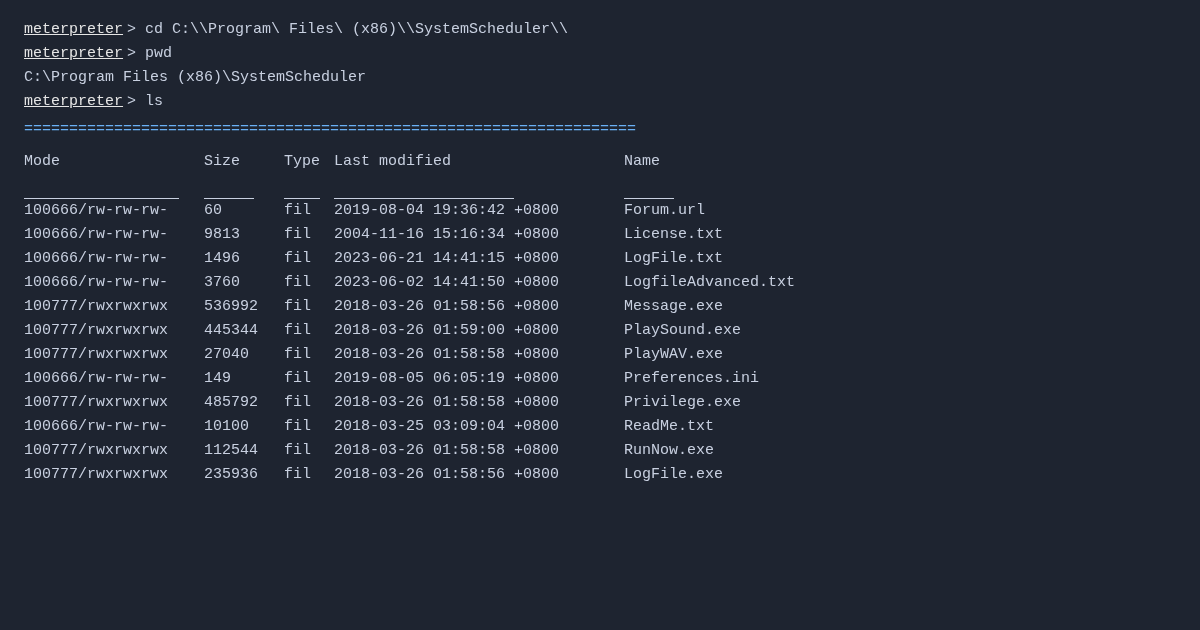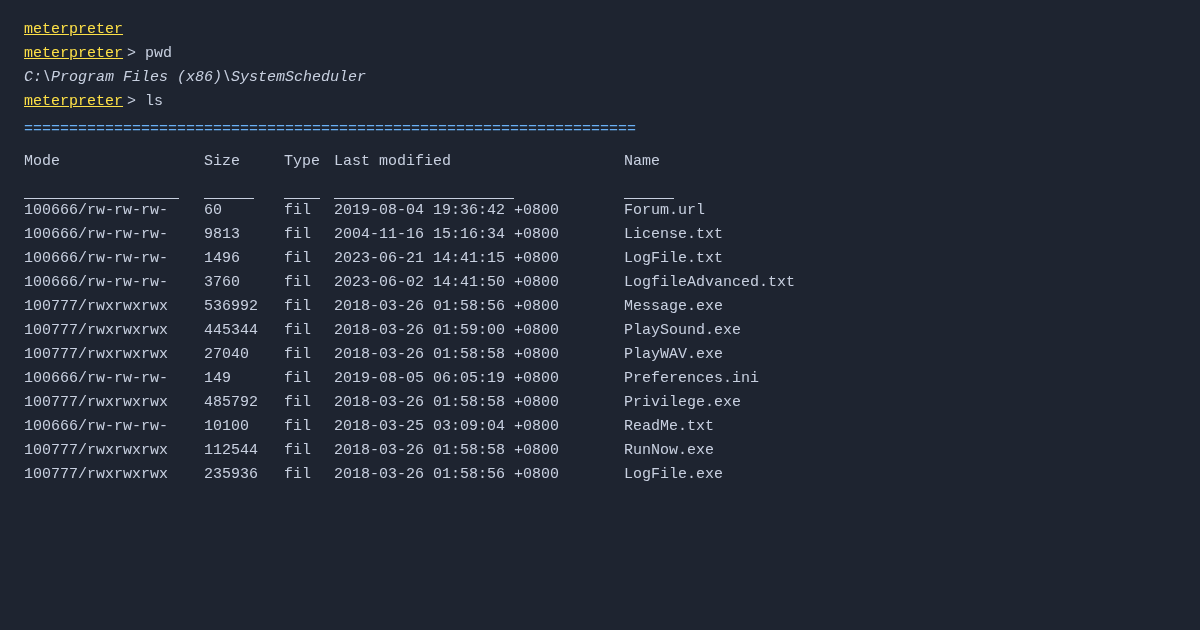--- a/index.html
+++ b/index.html
@@ -12,30 +12,29 @@
       padding: 18px 24px;
       width: 1200px;
       height: 630px;
       overflow: hidden;
     }
     .prompt-line {
       display: flex;
       flex-wrap: nowrap;
     }
     .prompt-text {
-      color: #fde047;
+      color: #e5e5e5;
       text-decoration: underline;
       margin-right: 4px;
     }
     .command-text {
       color: #c8d0e0;
     }
     .output-line {
       color: #c8d0e0;
-      font-style: italic;
     }
     .separator {
       color: #6ab0f5;
       border: none;
       margin: 4px 0 8px 0;
     }
     .listing-table {
       width: 100%;
       border-collapse: collapse;
       margin-top: 2px;
@@ -59,20 +58,21 @@
     .col-lastmod { width: 290px; }
     .col-name { width: auto; font-family: Liberation Mono, monospace; }
   </style>
 </head>
 <body>
 
 <div>
 
   <div class="prompt-line">
     <span class="prompt-text">meterpreter</span>
+    <span class="command-text"> &gt; cd C:\\Program\ Files\ (x86)\\SystemScheduler\\</span>
   </div>
 
   <div class="prompt-line">
     <span class="prompt-text">meterpreter</span>
     <span class="command-text"> &gt; pwd</span>
   </div>
 
   <div class="output-line">C:\Program Files (x86)\SystemScheduler</div>
 
   <div class="prompt-line">

